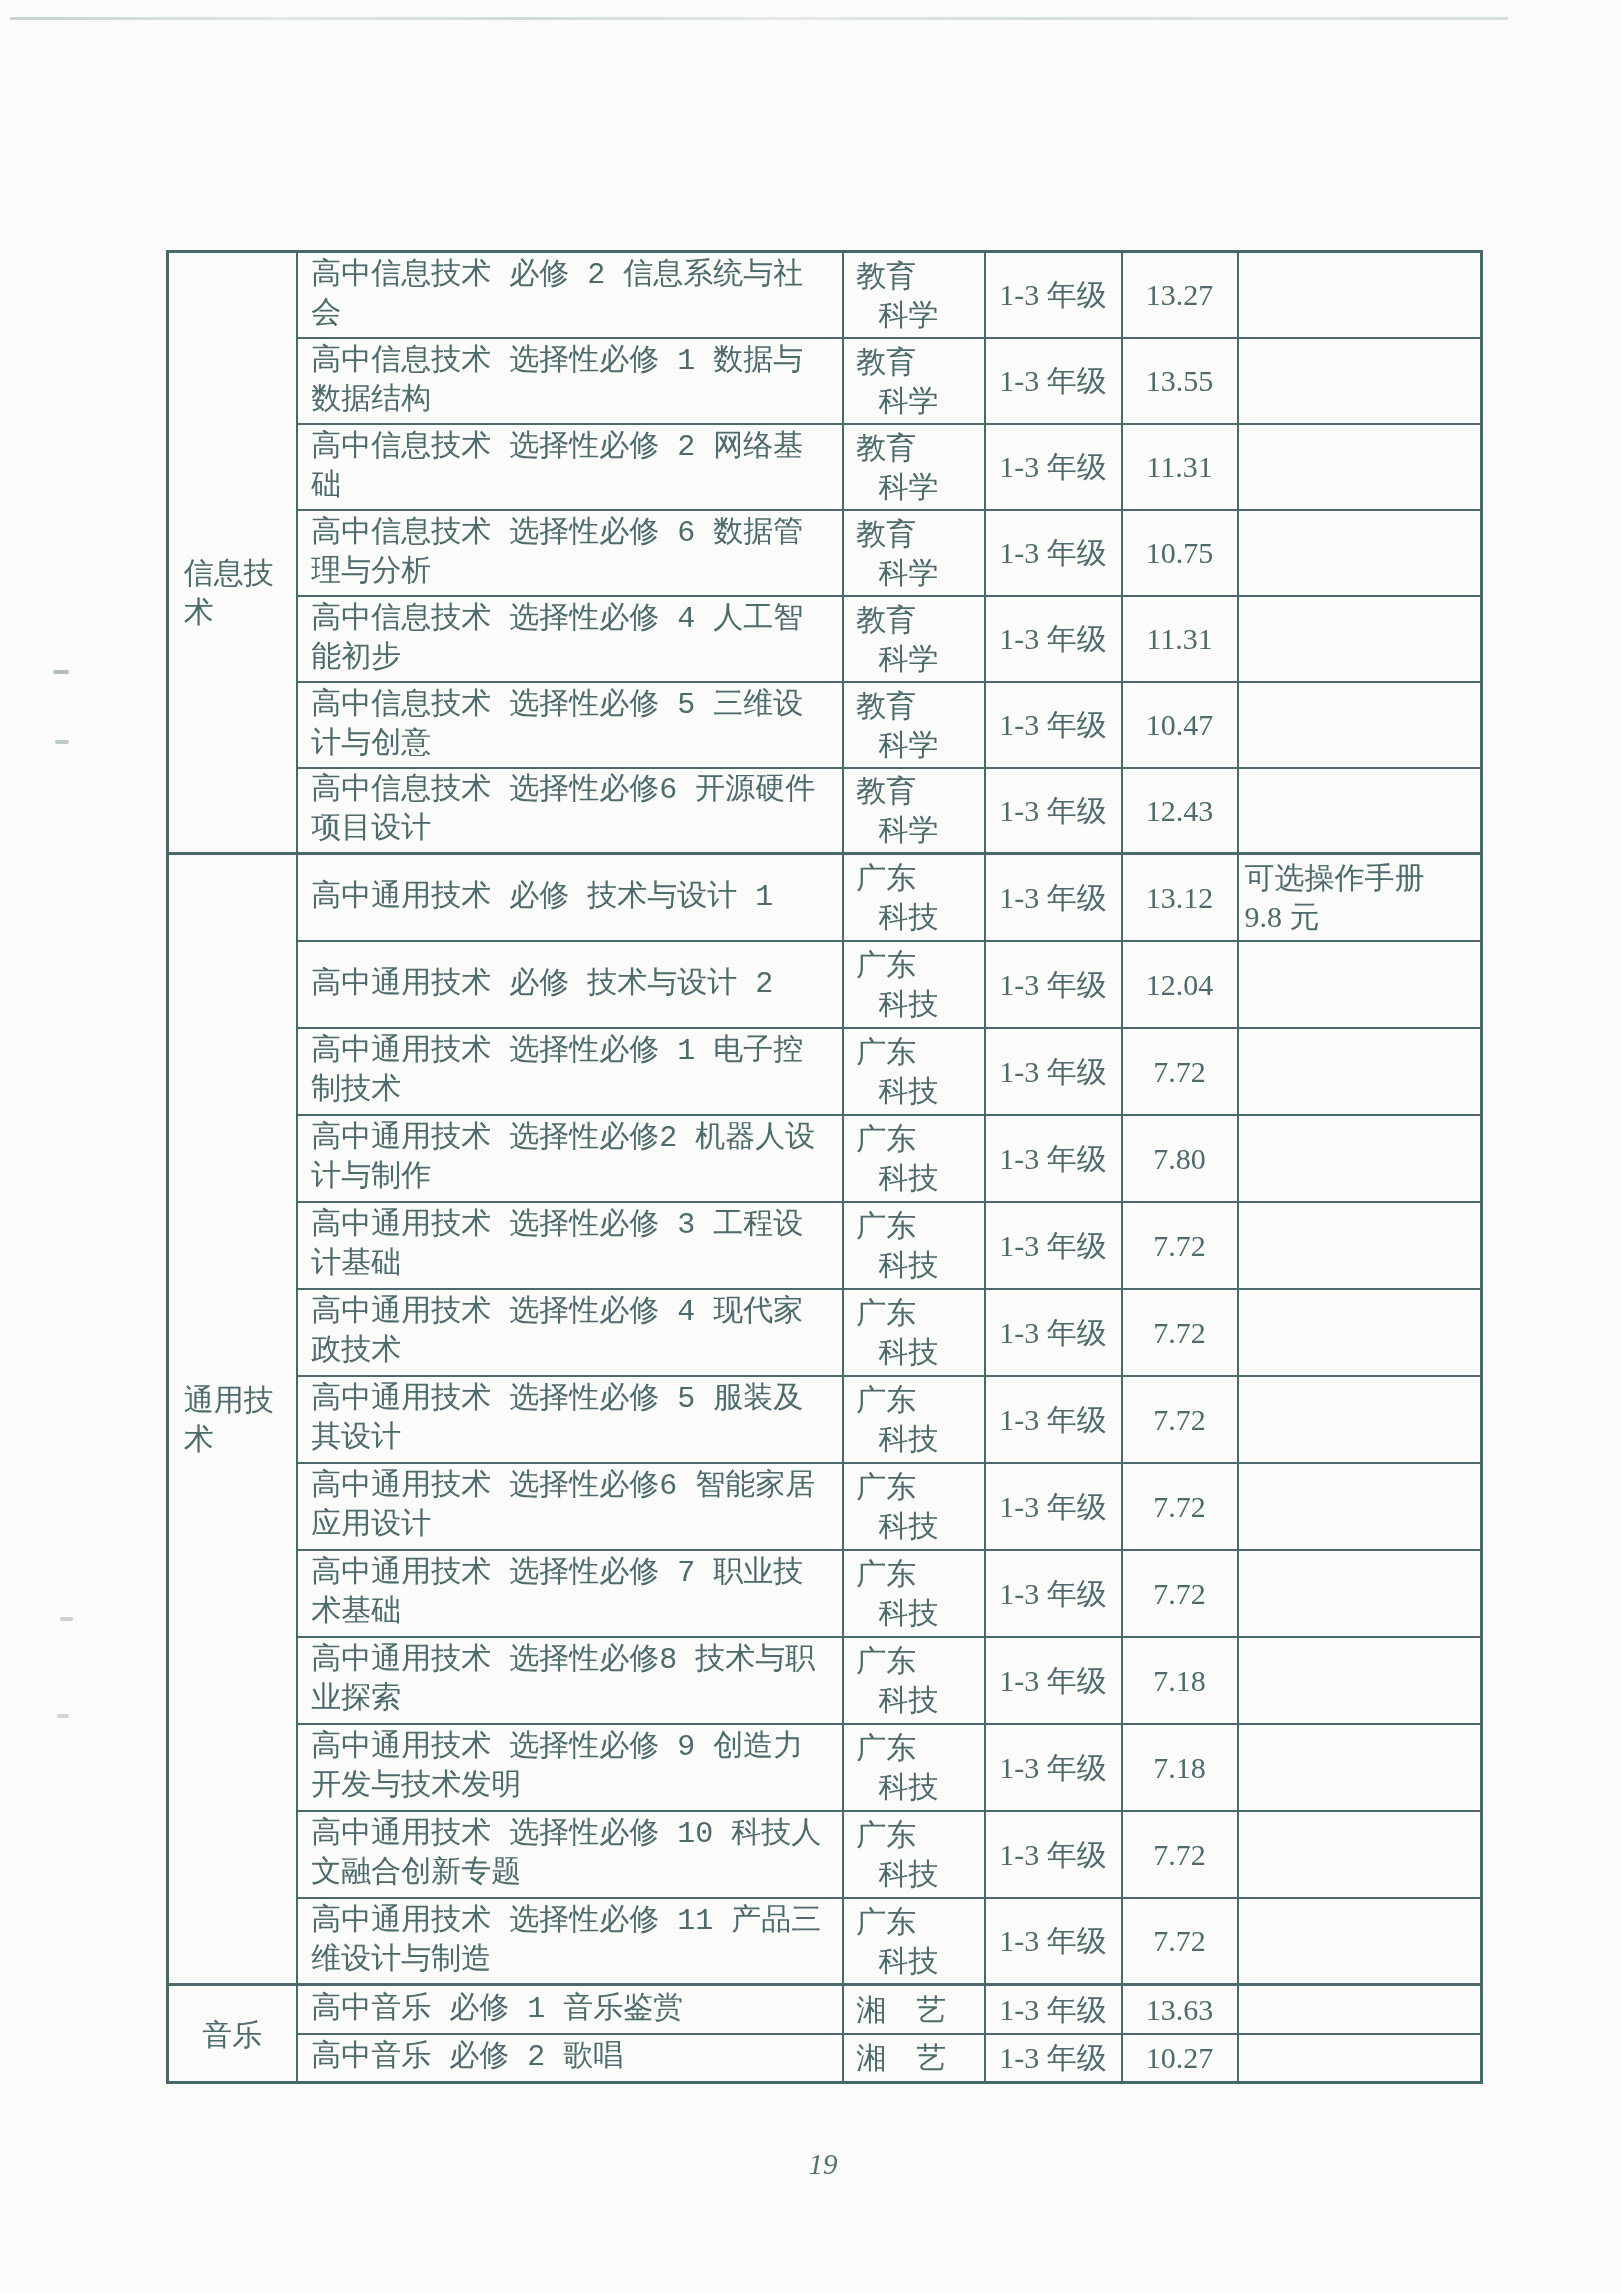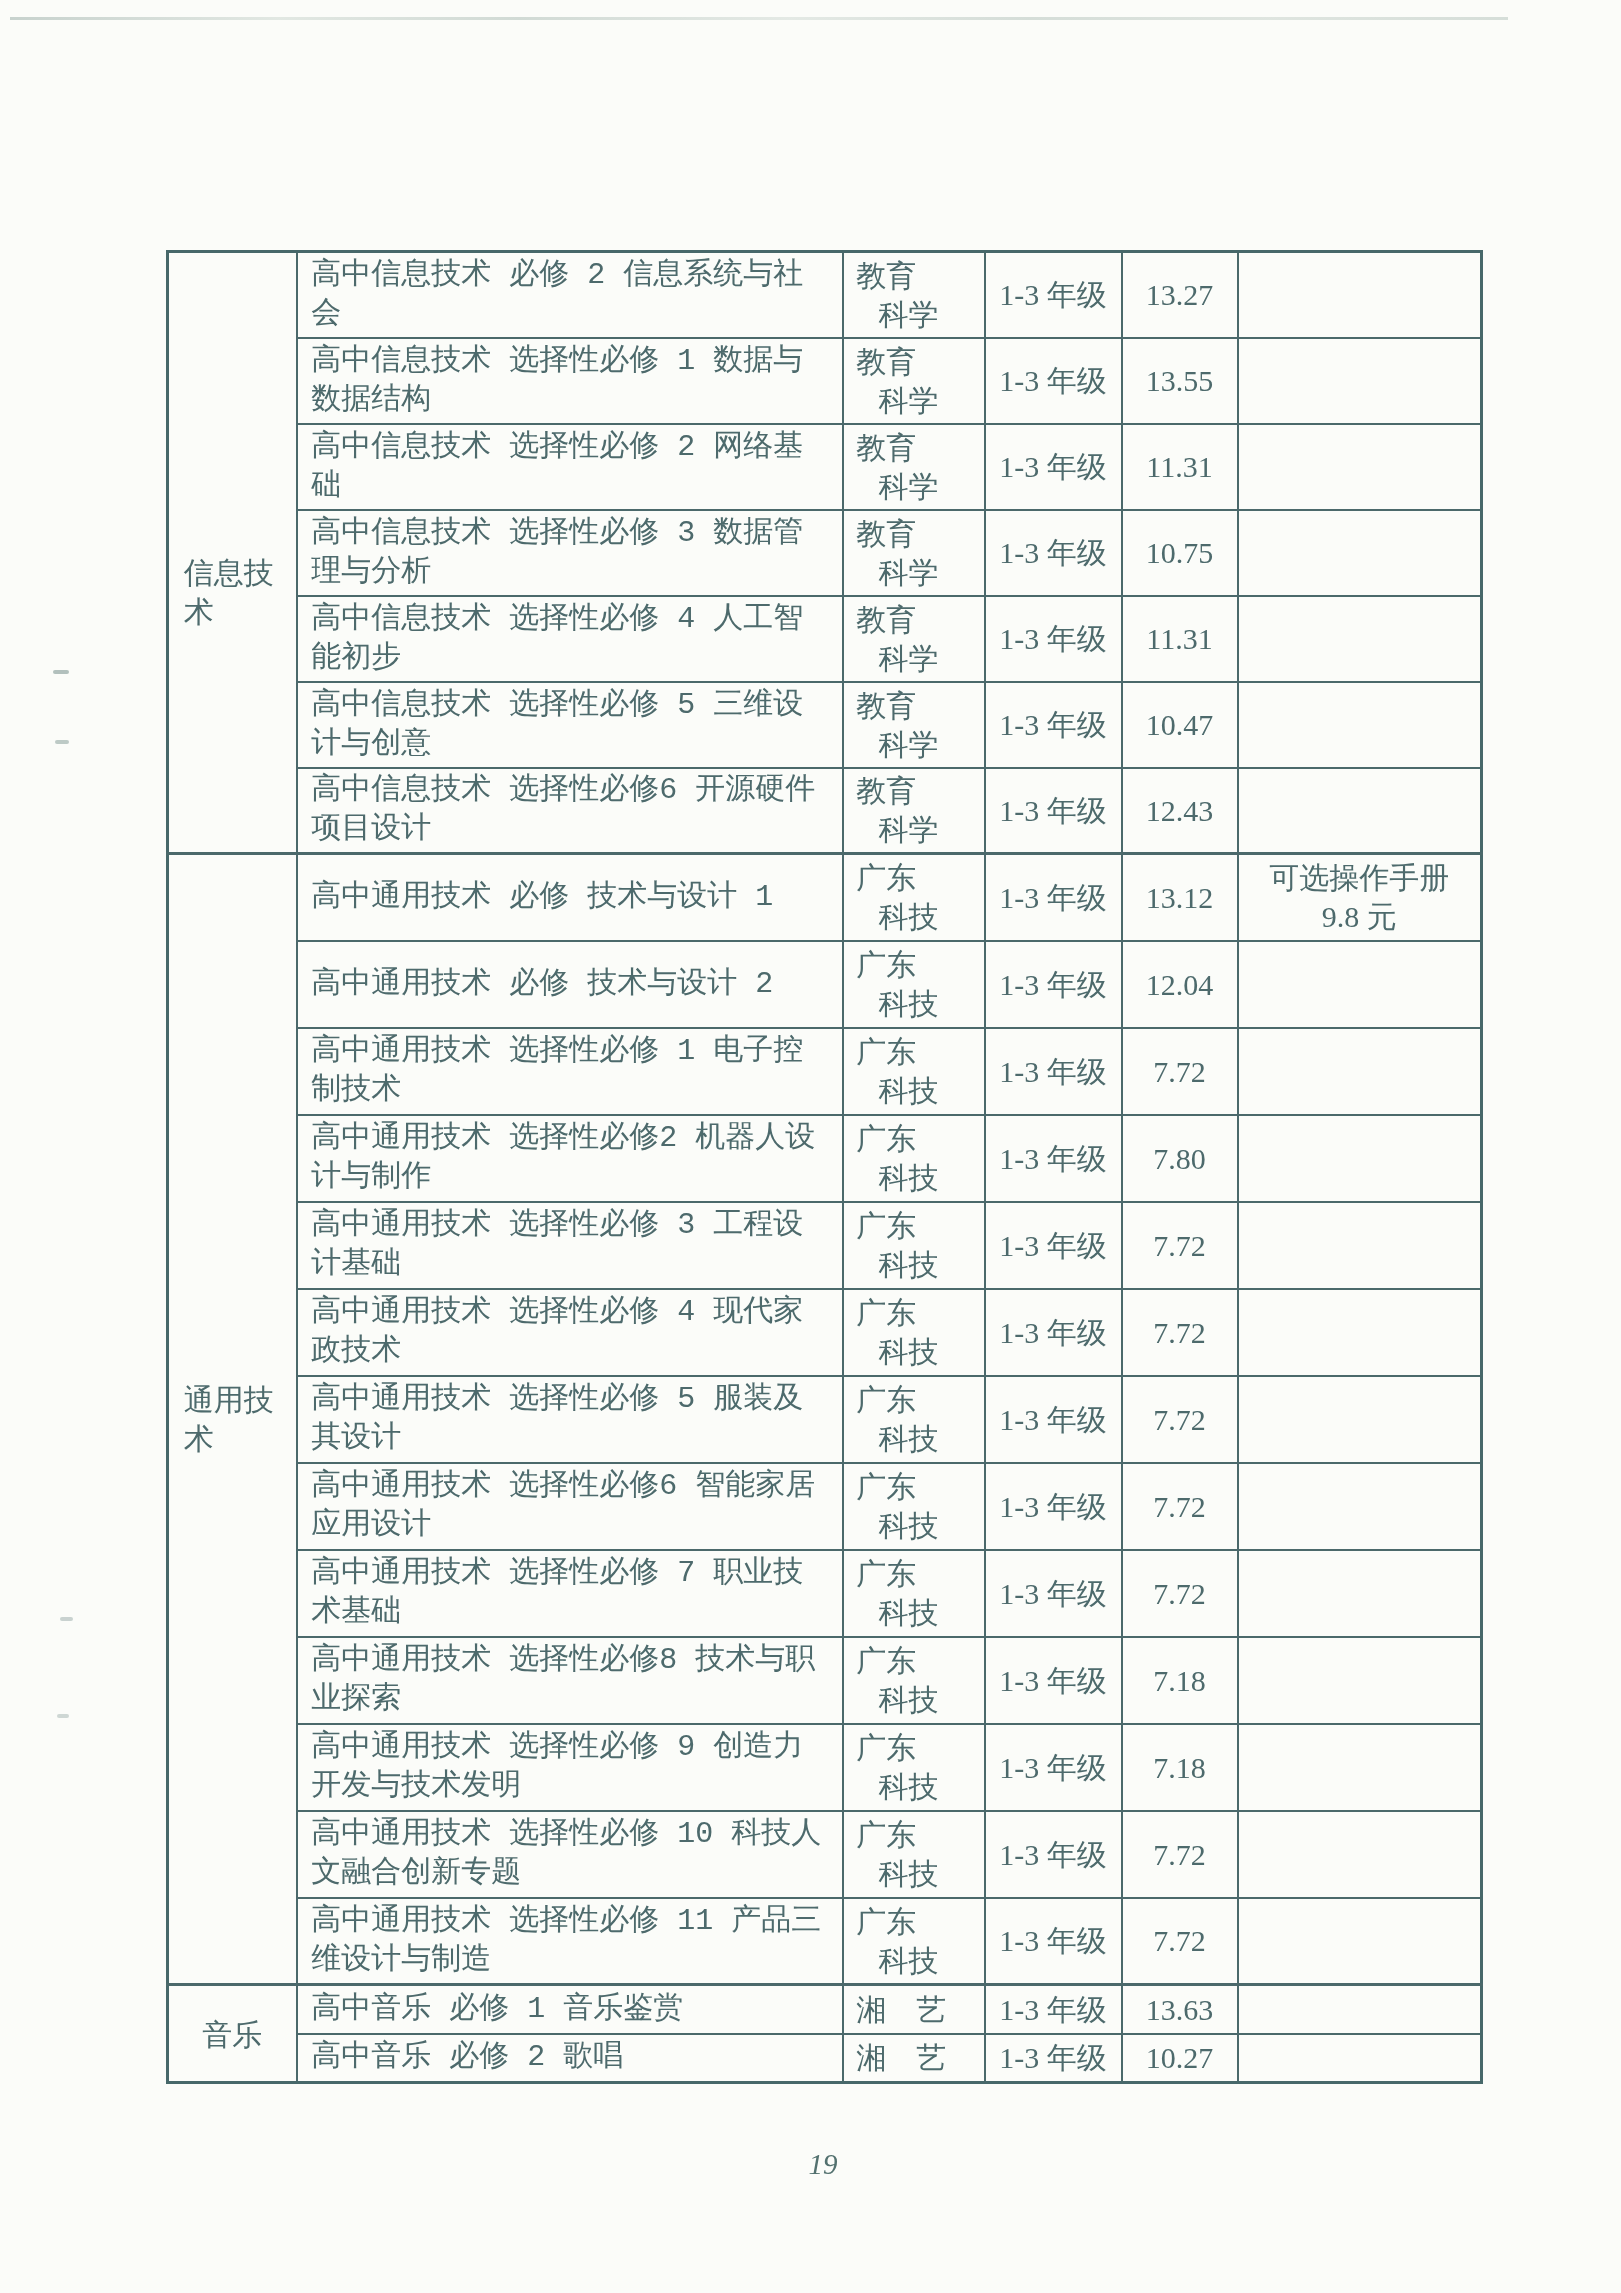--- a/index.html
+++ b/index.html
@@ -101,21 +101,20 @@
     font-size: 29px;
     padding: 0;
   }
   td.price {
     text-align: center;
     font-size: 30px;
     padding: 0;
     margin-left: 18px;
   }
   td.note {
-    text-align: center;
     font-size: 30px;
     line-height: 41px;
     padding: 0 5.9px;
   }
   .noteline { display: block; }
 
   .page-footer {
     position: absolute;
     left: 166px;
     top: 2148px;
@@ -170,21 +169,21 @@
         <td class="title">高中信息技术 选择性必修 2 网络基础</td>
         <td class="pub">
           <span class="publine pl0">教育</span>
           <span class="publine pl1">科学</span>
         </td>
         <td class="grade">1-3 年级</td>
         <td class="price">11.31</td>
         <td class="note"></td>
       </tr>
       <tr class="sec-0">
-        <td class="title">高中信息技术 选择性必修 3 数据管理与分析</td>
+        <td class="title">高中信息技术 选择性必修 6 数据管理与分析</td>
         <td class="pub">
           <span class="publine pl0">教育</span>
           <span class="publine pl1">科学</span>
         </td>
         <td class="grade">1-3 年级</td>
         <td class="price">10.75</td>
         <td class="note"></td>
       </tr>
       <tr class="sec-0">
         <td class="title">高中信息技术 选择性必修 4 人工智能初步</td>

